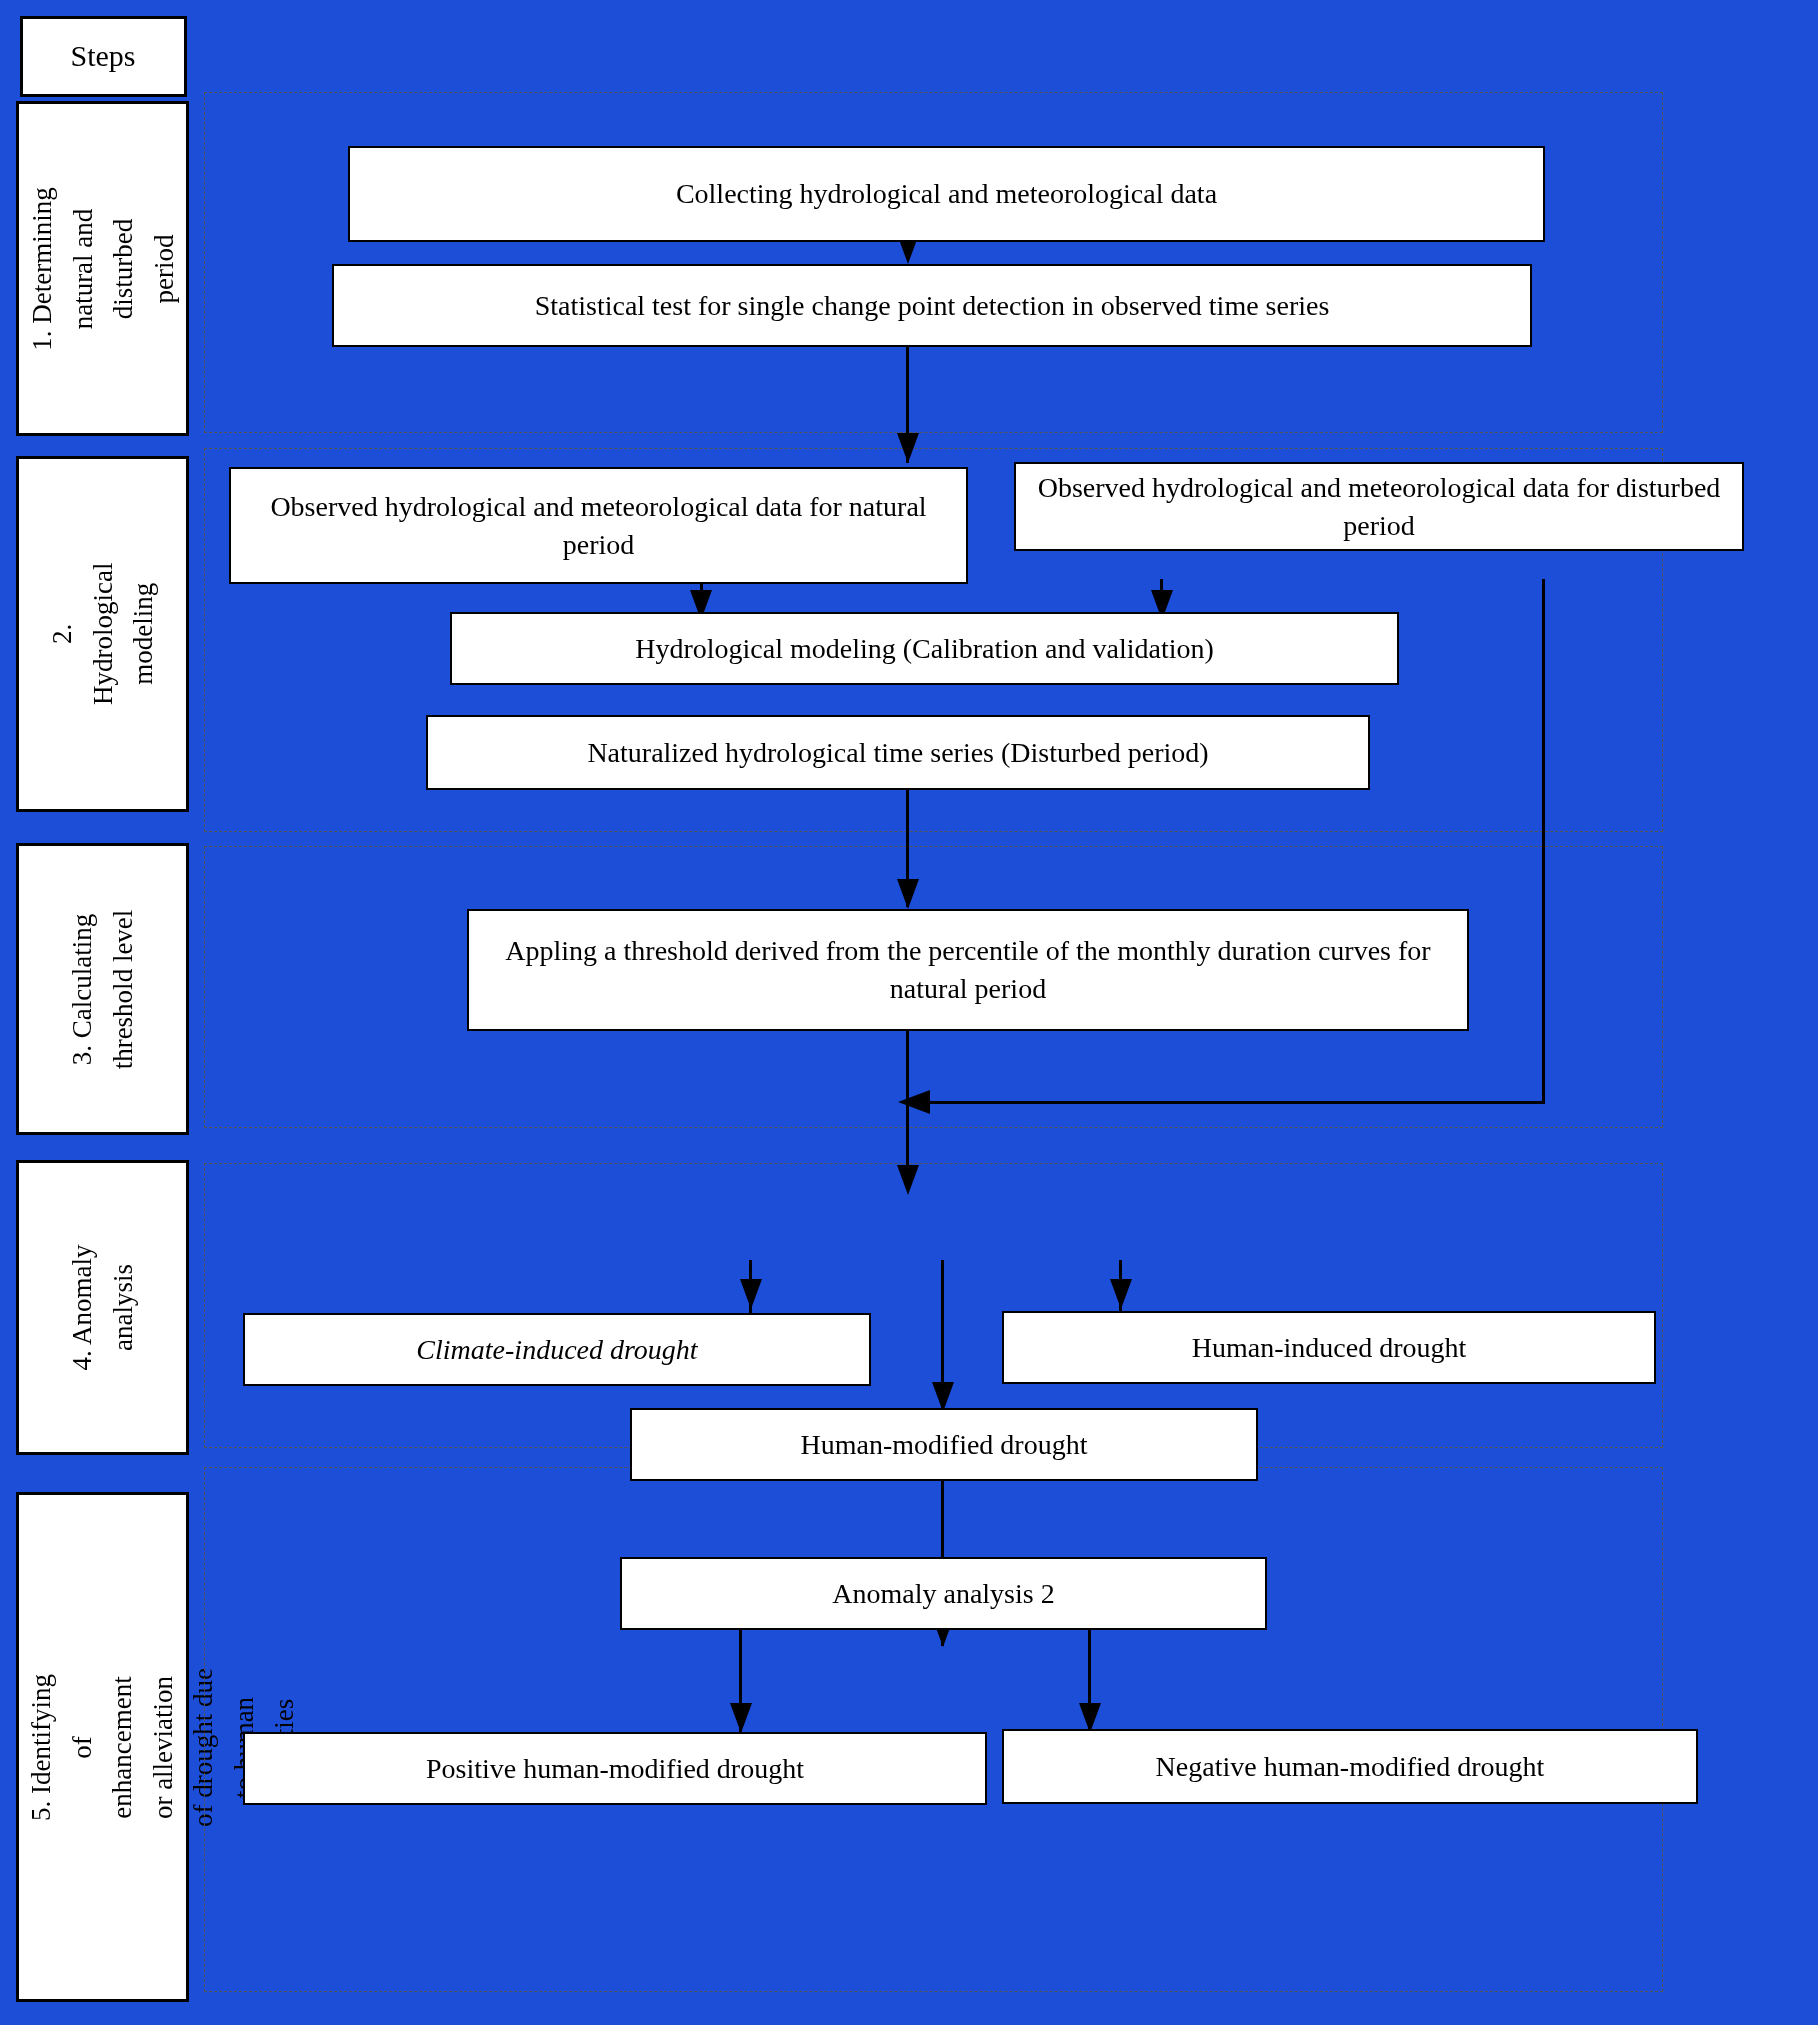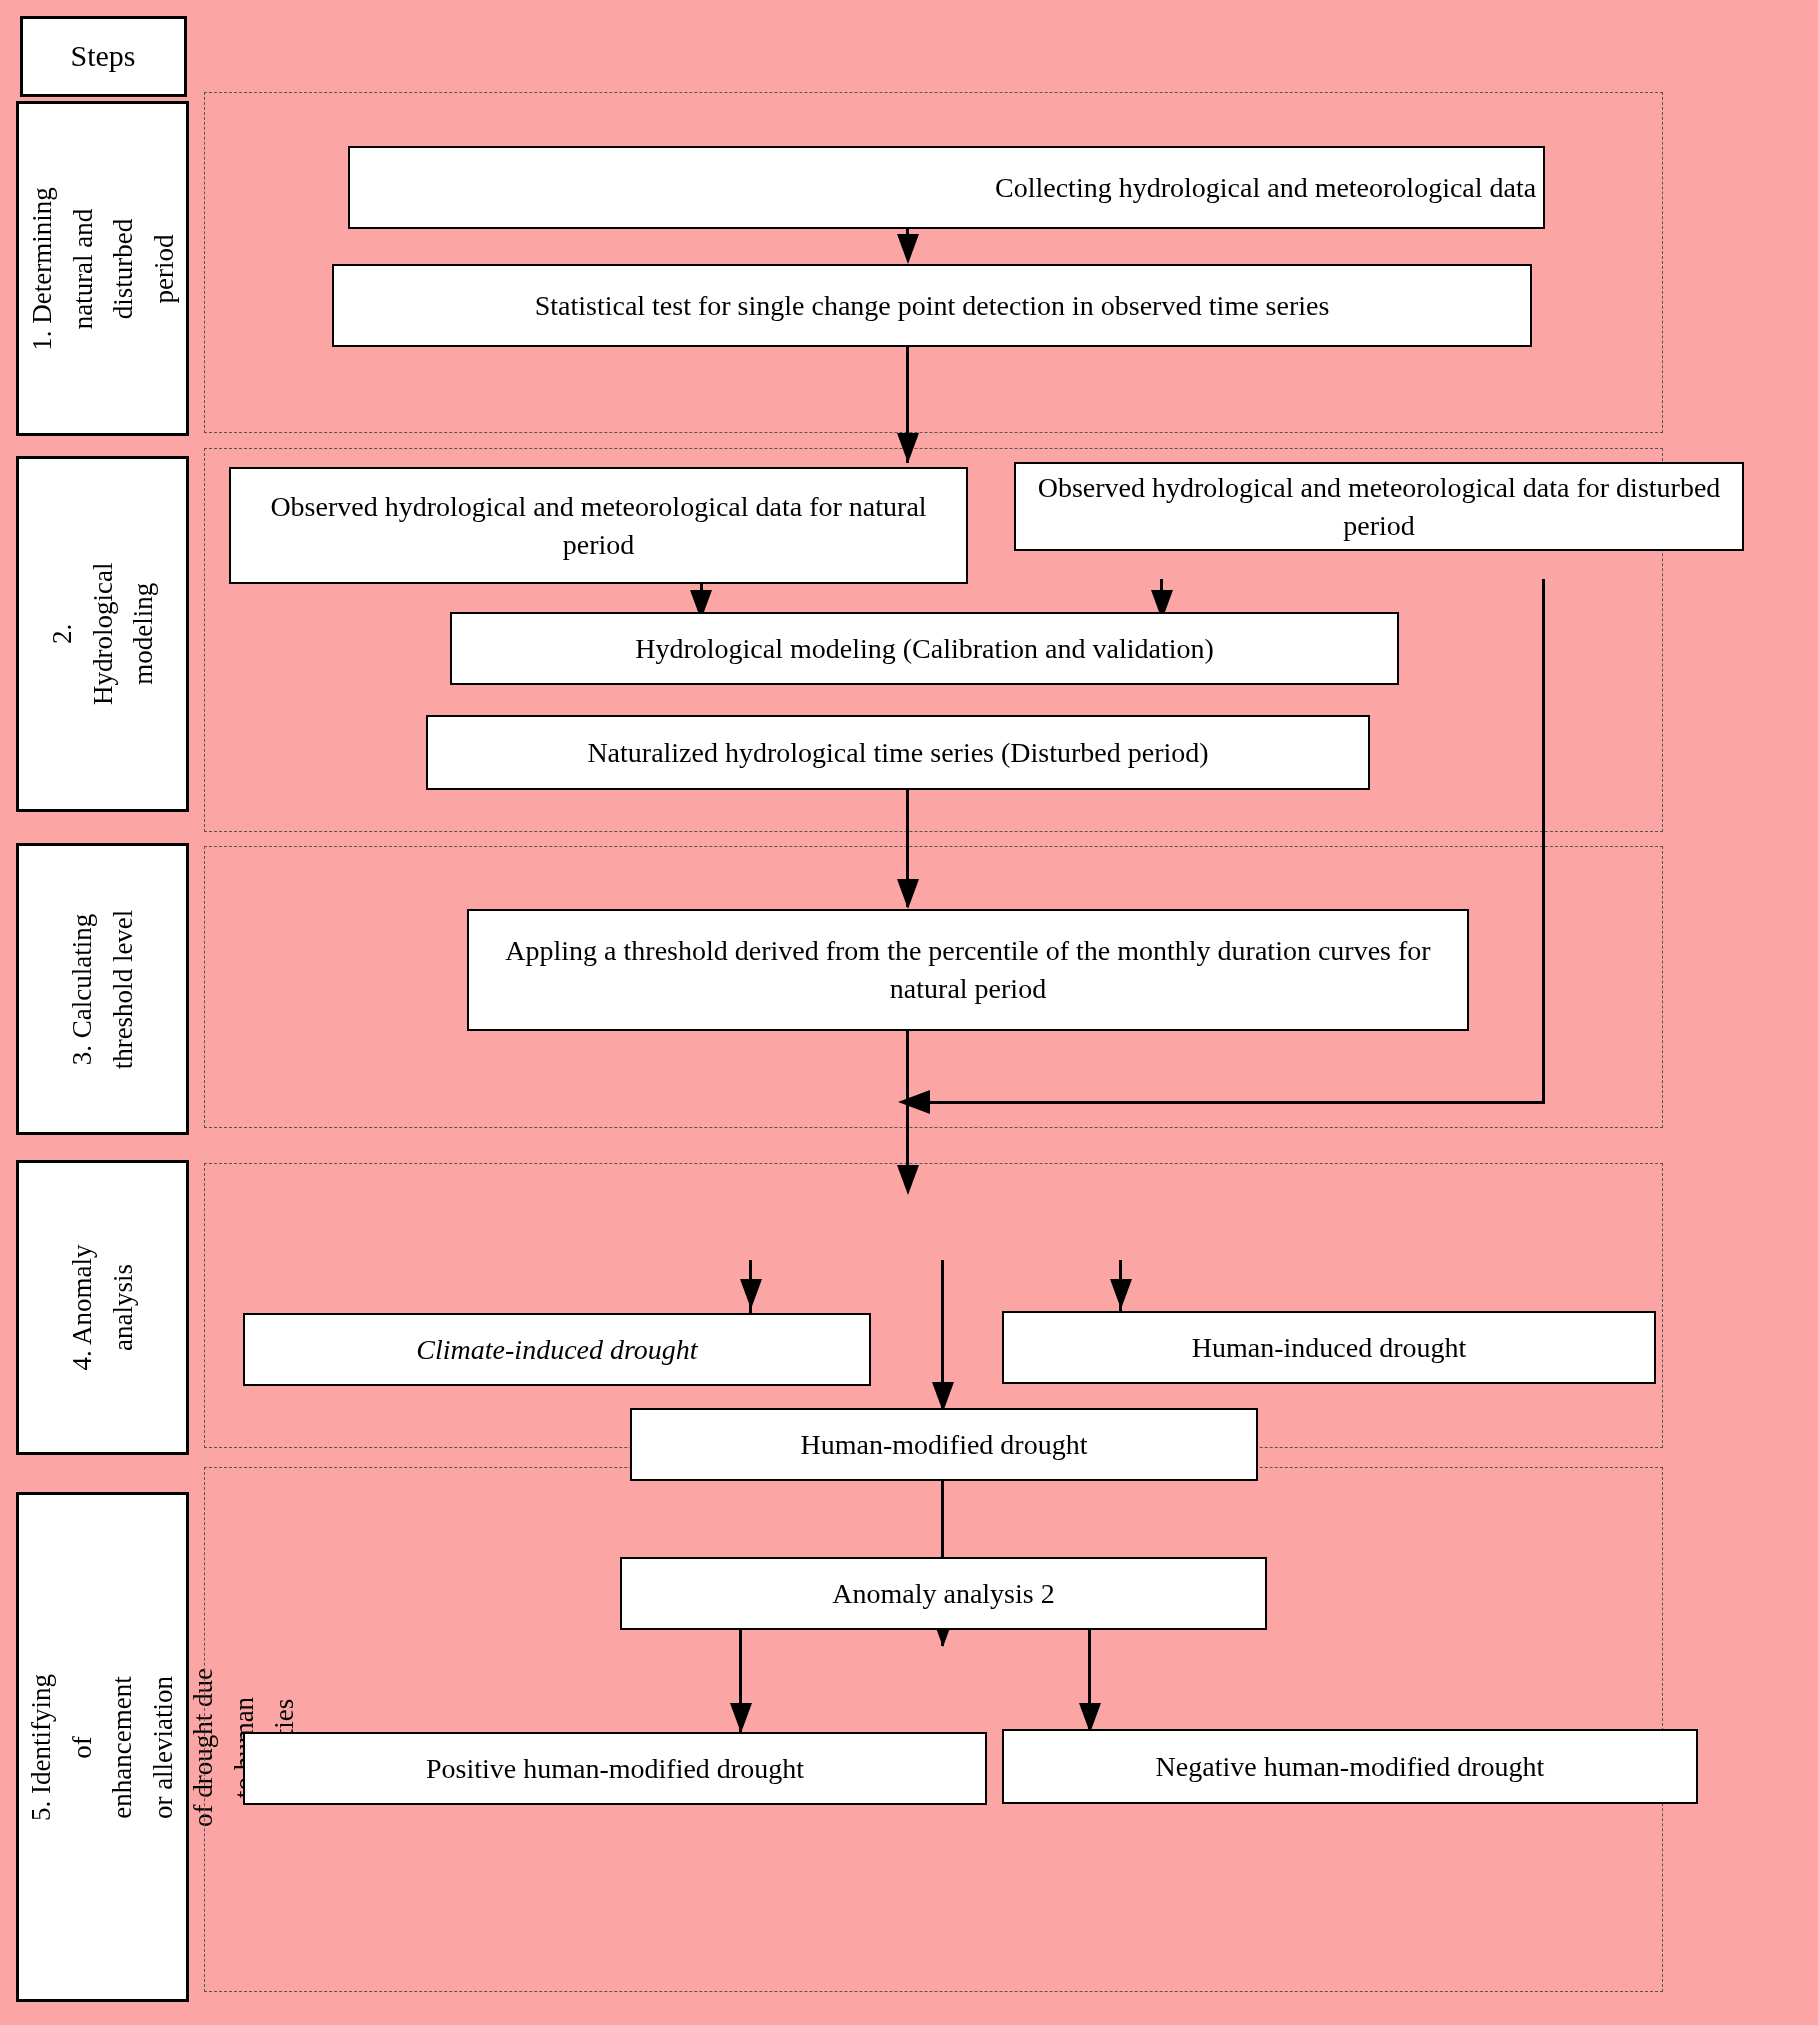--- a/index.html
+++ b/index.html
@@ -5,21 +5,21 @@
 <style>
   html, body {
     margin: 0;
     padding: 0;
     background: #ffffff;
   }
   #canvas {
     position: relative;
     width: 1819px;
     height: 2025px;
-    background: #fca5a5;
+    background: #1d4ed8;
     font-family: "Liberation Serif", "DejaVu Serif", serif;
     color: #000000;
     overflow: hidden;
   }
 
   
   .steps-header,
   .step-cell {
     position: absolute;
     box-sizing: border-box;
@@ -126,21 +126,21 @@
   <div class="step-cell" style="left:16px; top:1492px; width:173px; height:510px;">
     <span class="rot" style="white-space: normal; width: 495px; max-height: 163px;">5. Identifying of enhancement or alleviation of drought due to human activities</span>
   </div>
 
   <div class="section-panel" style="left:204px; top:92px; width:1459px; height:341px;"></div>
   <div class="section-panel" style="left:204px; top:448px; width:1459px; height:384px;"></div>
   <div class="section-panel" style="left:204px; top:846px; width:1459px; height:282px;"></div>
   <div class="section-panel" style="left:204px; top:1163px; width:1459px; height:285px;"></div>
   <div class="section-panel" style="left:204px; top:1467px; width:1459px; height:525px;"></div>
 
-  <div class="node" style="left:348px; top:146px; width:1197px; height:83px;justify-content:flex-end;">
+  <div class="node" style="left:348px; top:146px; width:1197px; height:96px;">
     <span>Collecting hydrological and meteorological data</span>
   </div>
 
   <div class="vline" style="left:906px; top:229px; height:30px;"></div>
   <div class="arrow-down" style="left:897px; top:234px;"></div>
 
   <div class="node" style="left:332px; top:264px; width:1200px; height:83px;">
     <span>Statistical test for single change point detection in observed time series</span>
   </div>
 

